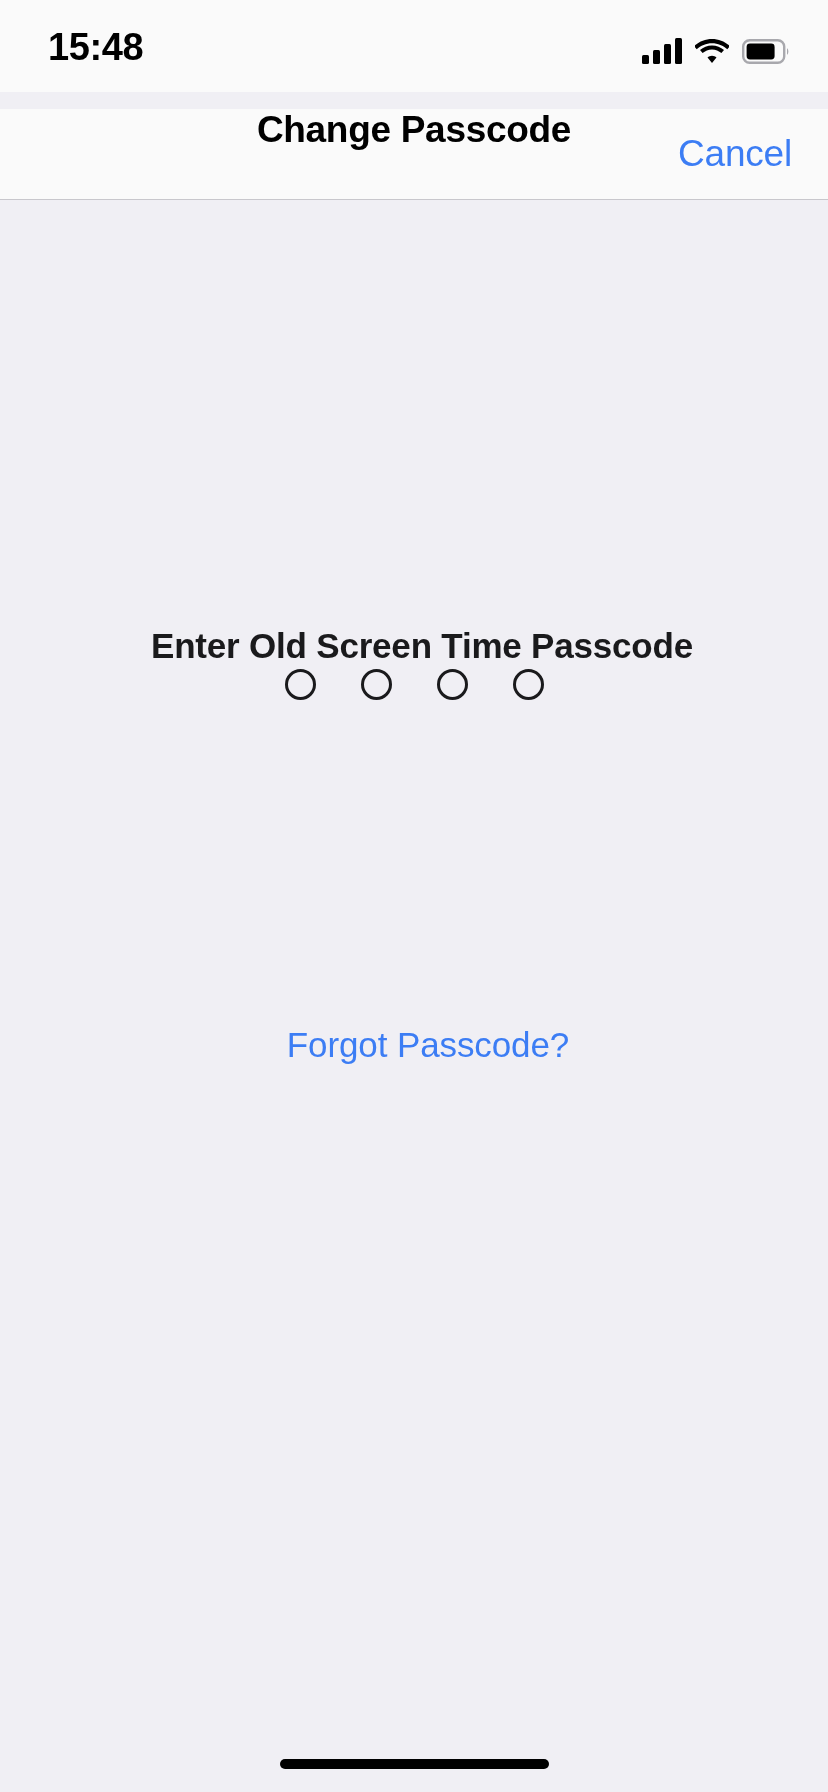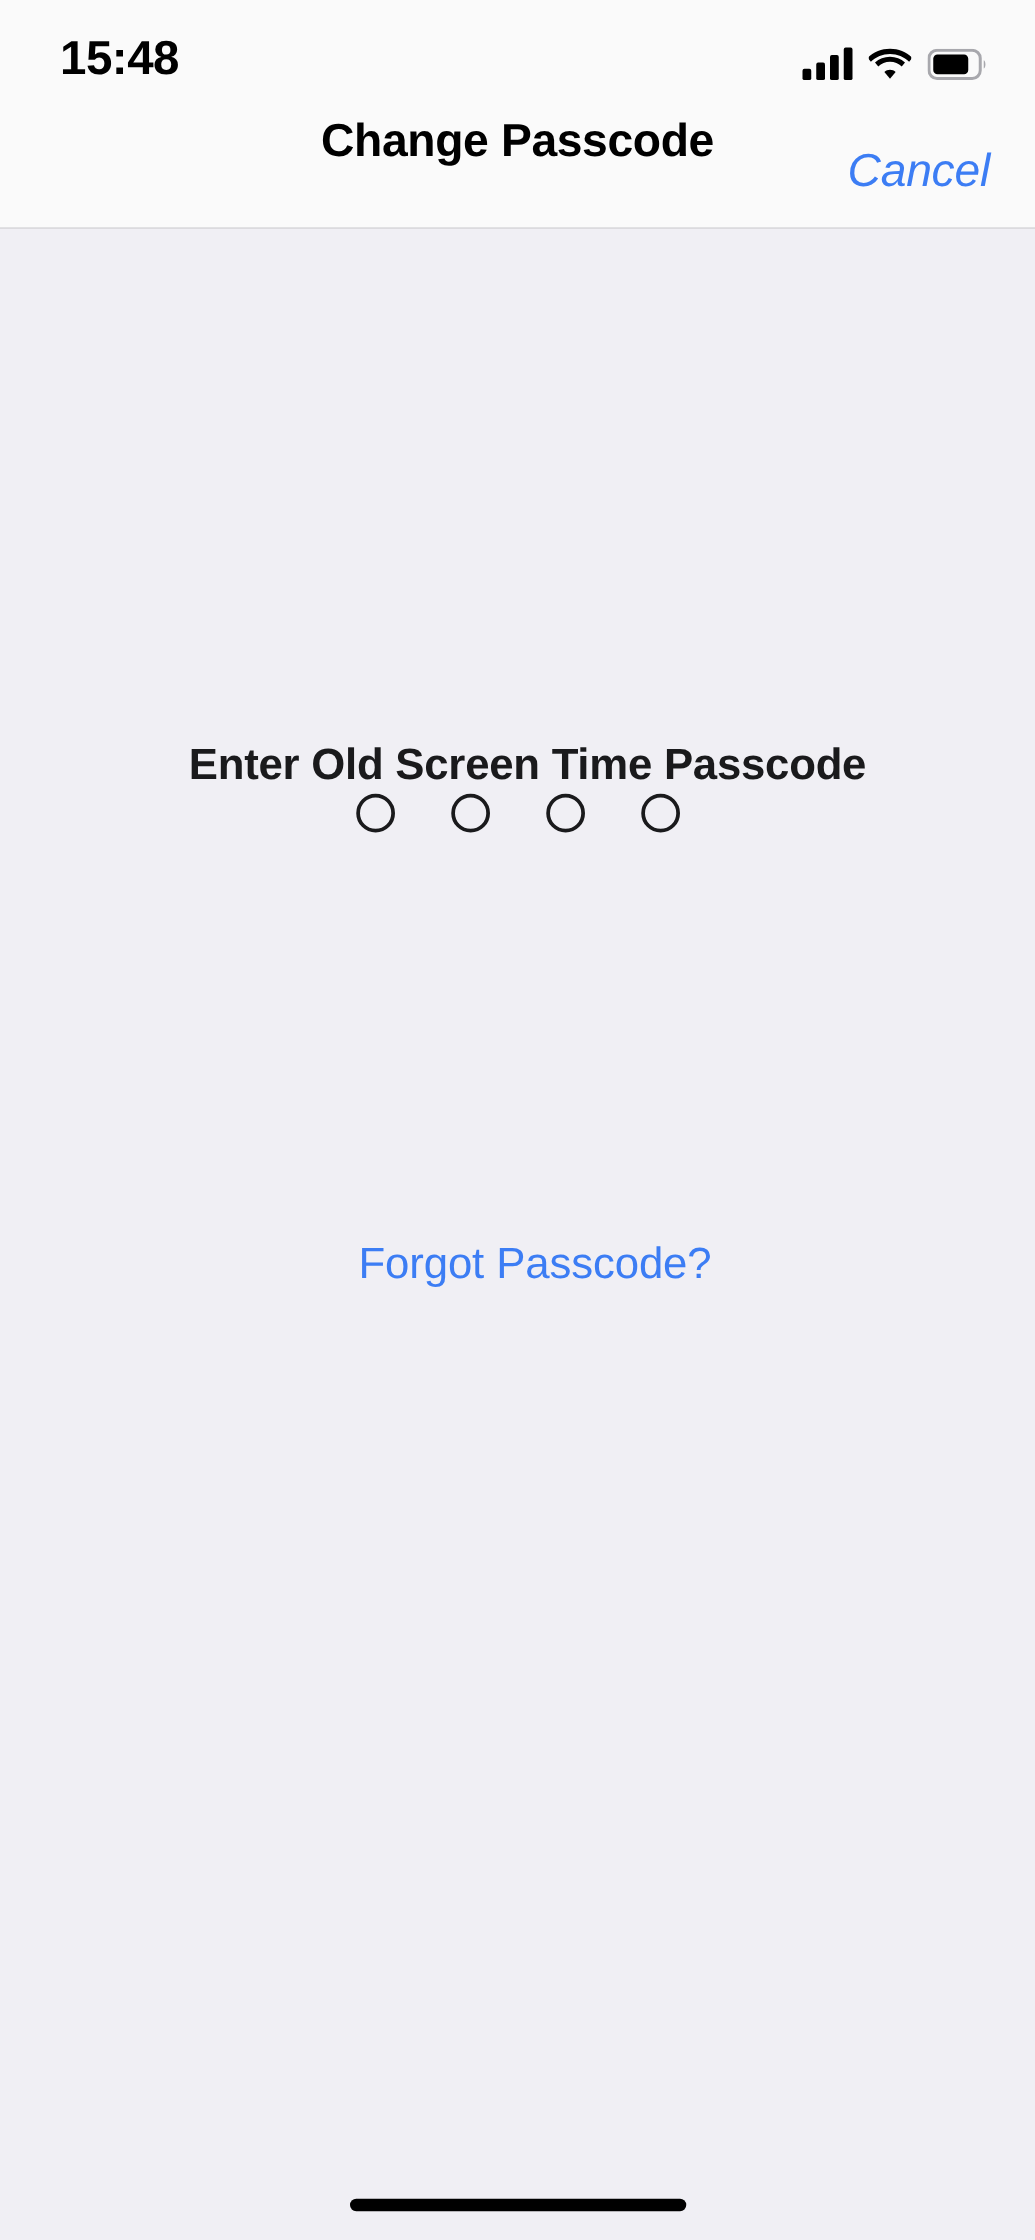--- a/index.html
+++ b/index.html
@@ -8,21 +8,21 @@
     width:828px; height:1792px;
     background:#F0EFF4;
     font-family:"Liberation Sans", sans-serif;
     -webkit-font-smoothing:antialiased;
     overflow:hidden;
   }
   #phone {
     position:relative;
     width:828px; height:1792px;
     background:#F0EFF4;
-    display:flex; flex-direction:column;
+    display:flex; flex-direction:column;gap:17px;
   }
 
   
   .status-bar {
     position:relative;
     height:92px;
     background:#FAFAFA;
     flex:0 0 auto;
     display:flex; align-items:center;
   }
@@ -74,21 +74,20 @@
     right:36px;
     top:50%;
     transform:translateY(-50%);
     font-size:37px;
     font-weight:400;
     color:#3C7DF4;
     letter-spacing:-0.2px;
     cursor:pointer;
     background:none; border:none;
     font-family:inherit;
-    font-style:italic;
   }
 
   
   .content {
     position:relative;
     flex:1 1 auto;
     background:#F0EFF4;
   }
   .prompt {
     position:absolute;

